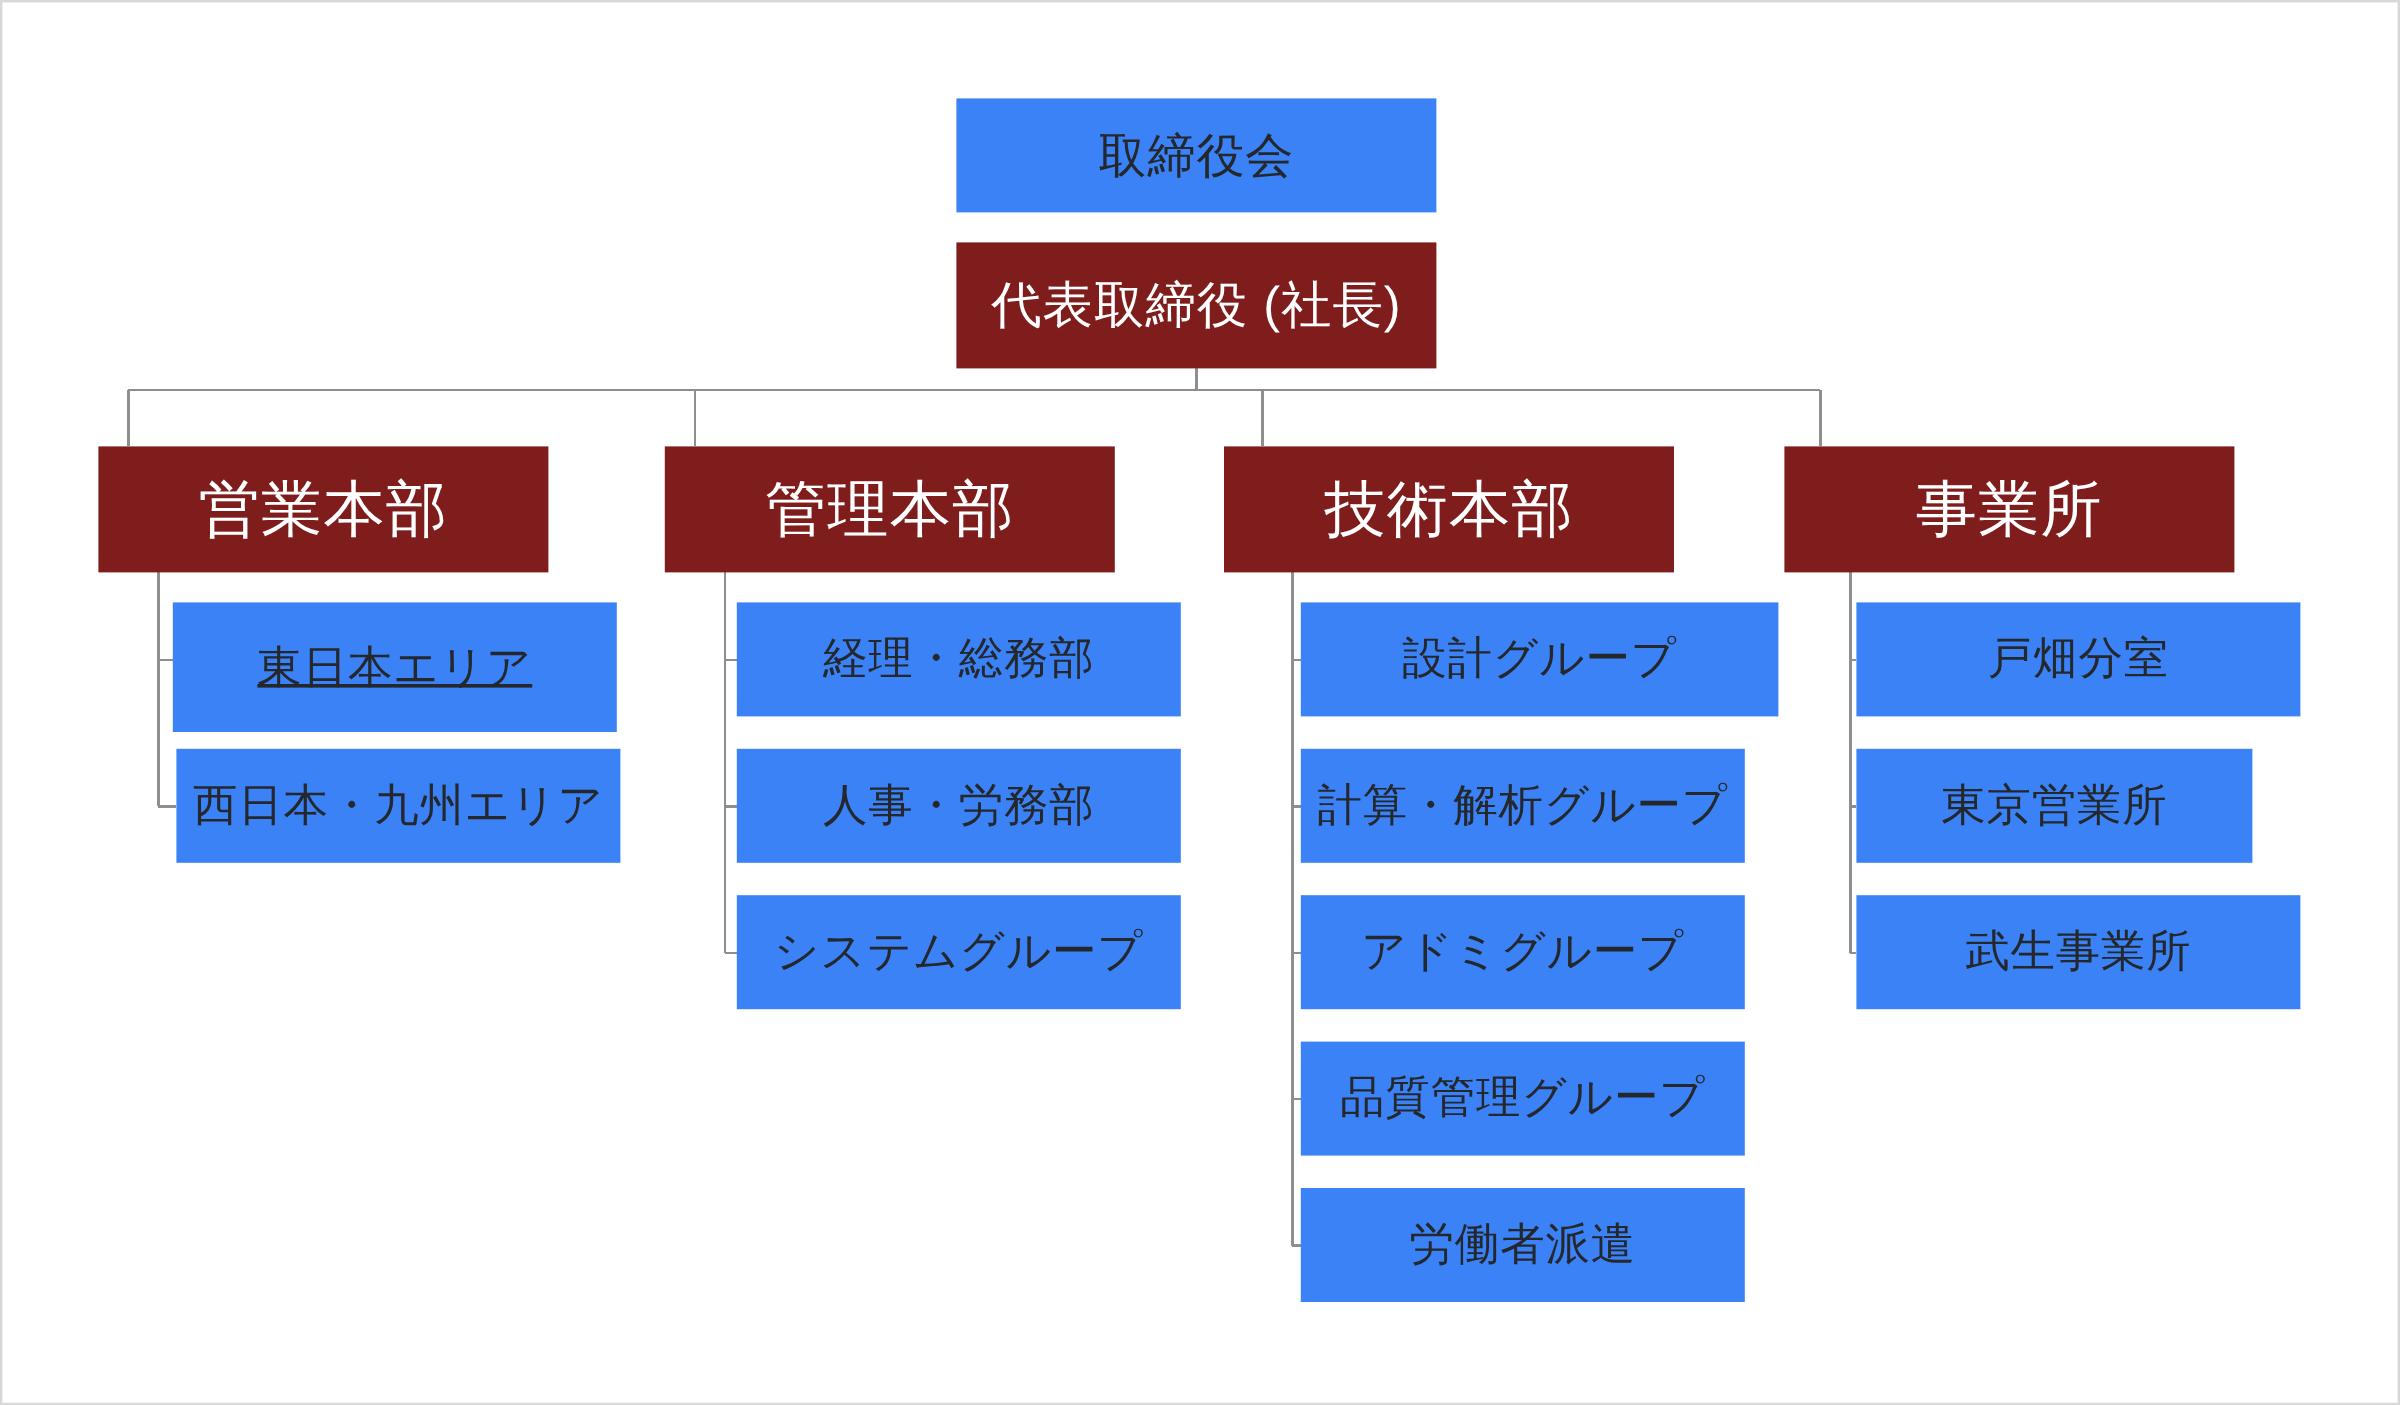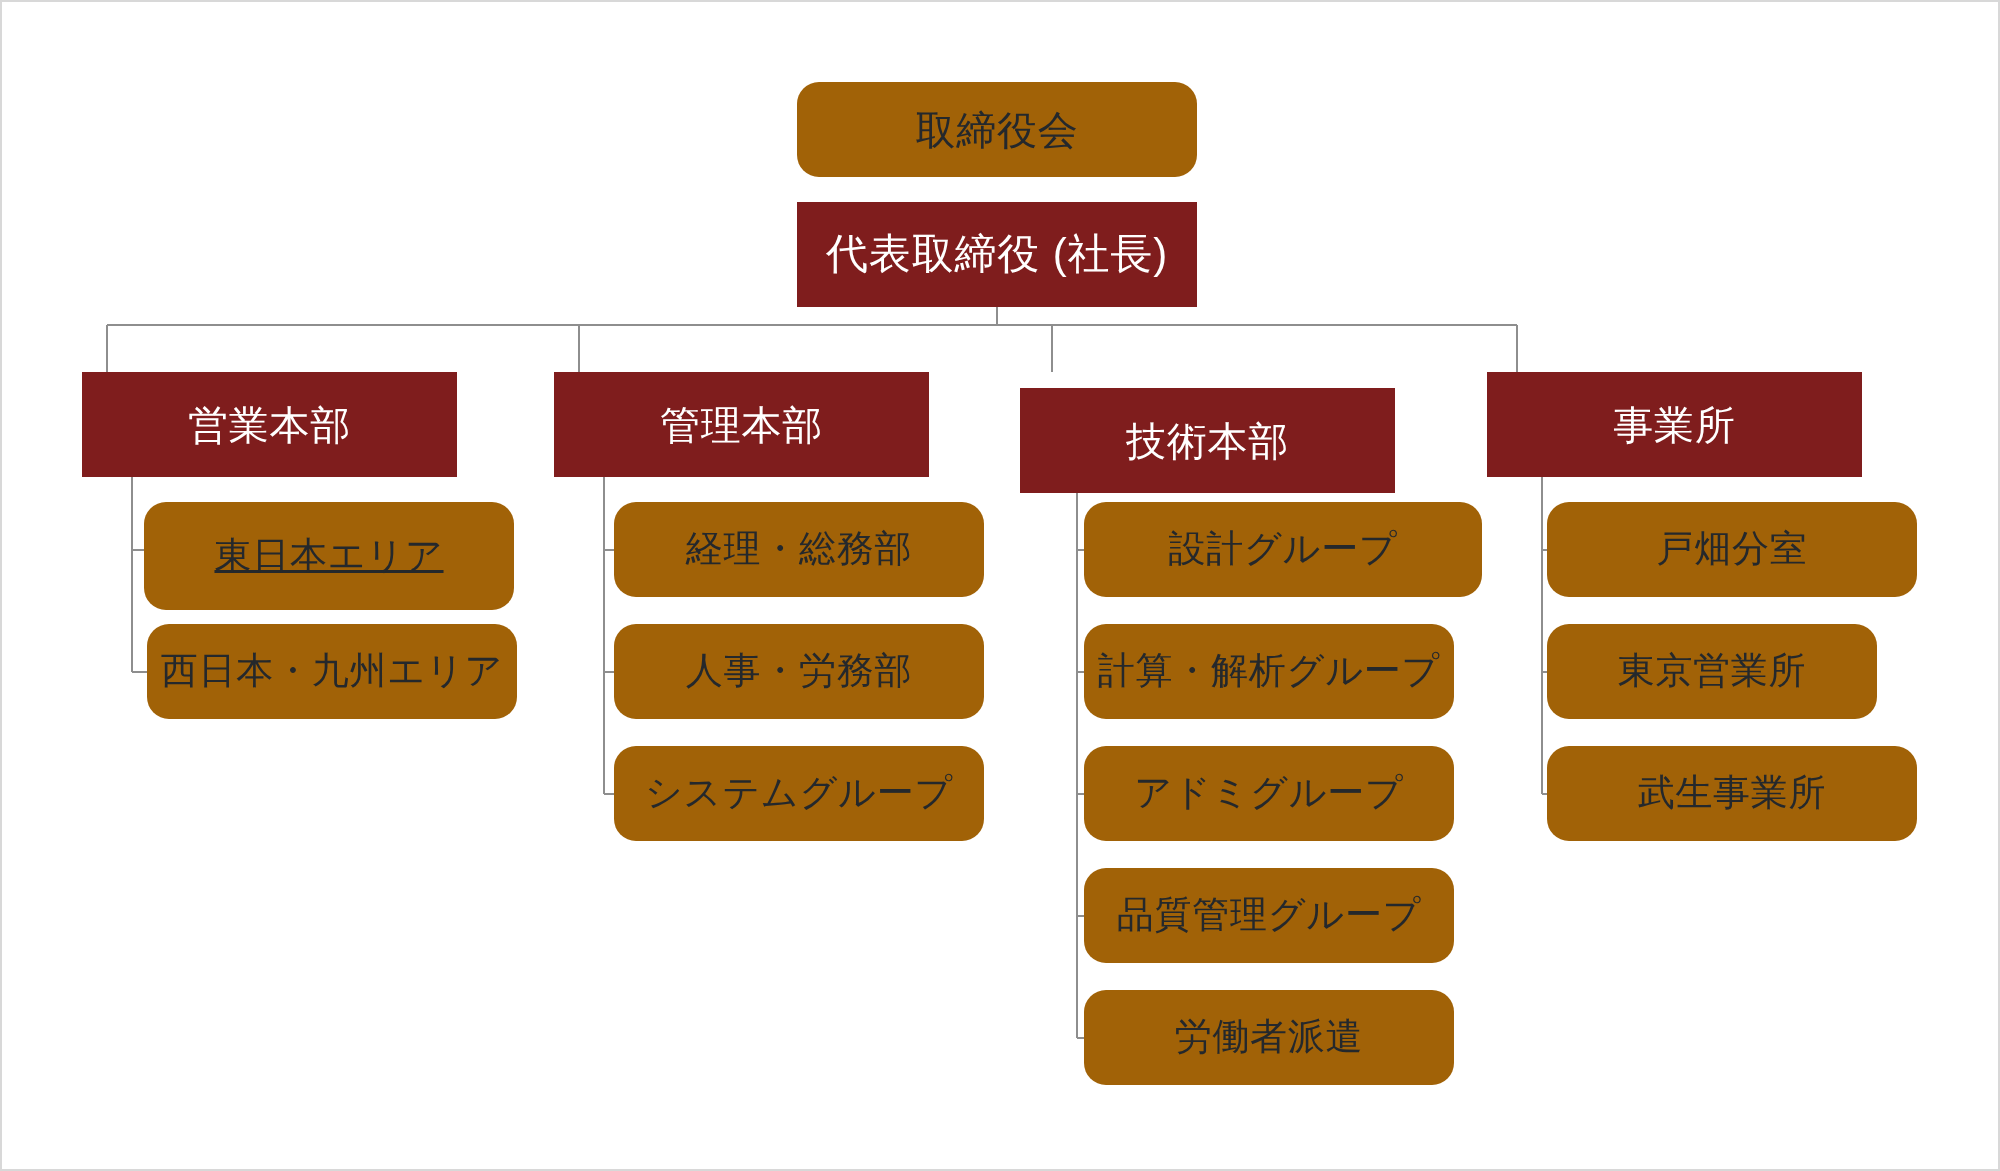--- a/index.html
+++ b/index.html
@@ -32,36 +32,35 @@
     display: flex;
     align-items: center;
     justify-content: center;
     box-sizing: border-box;
     text-align: center;
     letter-spacing: 0.02em;
     line-height: 1.2;
     white-space: nowrap;
   }
   .node-light {
-    background: #a16207;
+    background: #3b82f6;
     color: #24282c;
-    border-radius: 22px;
   }
   .node-dark {
     background: #7f1d1d;
     color: #ffffff;
   }
   .lvl-board {
     font-size: 40px;
   }
   .lvl-president {
     font-size: 42px;
   }
   .lvl-division {
-    font-size: 40px;
+    font-size: 51px;
   }
   .lvl-unit {
     font-size: 37px;
   }
 </style>
 </head>
 <body>
 
 <div id="page">
   <svg id="svg-connectors" viewBox="0 0 2000 1171" preserveAspectRatio="none">
@@ -92,21 +91,21 @@
   <div id="nodes-layer">
       <div class="node node-light lvl-board" style="left: 795px; top: 80px; width: 400px; height: 95px;">取締役会</div>
       <div class="node node-dark lvl-president" style="left: 795px; top: 200px; width: 400px; height: 105px;">代表取締役 (社長)</div>
       <div class="node node-dark lvl-division" style="left: 80px; top: 370px; width: 375px; height: 105px;">営業本部</div>
       <div class="node node-light lvl-unit" style="left: 142px; top: 500px; width: 370px; height: 108px; text-decoration: underline;">東日本エリア</div>
       <div class="node node-light lvl-unit" style="left: 145px; top: 622px; width: 370px; height: 95px;">西日本・九州エリア</div>
       <div class="node node-dark lvl-division" style="left: 552px; top: 370px; width: 375px; height: 105px;">管理本部</div>
       <div class="node node-light lvl-unit" style="left: 612px; top: 500px; width: 370px; height: 95px;">経理・総務部</div>
       <div class="node node-light lvl-unit" style="left: 612px; top: 622px; width: 370px; height: 95px;">人事・労務部</div>
       <div class="node node-light lvl-unit" style="left: 612px; top: 744px; width: 370px; height: 95px;">システムグループ</div>
-      <div class="node node-dark lvl-division" style="left: 1018px; top: 386px; width: 375px; height: 105px;">技術本部</div>
+      <div class="node node-dark lvl-division" style="left: 1018px; top: 370px; width: 375px; height: 105px;">技術本部</div>
       <div class="node node-light lvl-unit" style="left: 1082px; top: 500px; width: 398px; height: 95px;">設計グループ</div>
       <div class="node node-light lvl-unit" style="left: 1082px; top: 622px; width: 370px; height: 95px;">計算・解析グループ</div>
       <div class="node node-light lvl-unit" style="left: 1082px; top: 744px; width: 370px; height: 95px;">アドミグループ</div>
       <div class="node node-light lvl-unit" style="left: 1082px; top: 866px; width: 370px; height: 95px;">品質管理グループ</div>
       <div class="node node-light lvl-unit" style="left: 1082px; top: 988px; width: 370px; height: 95px;">労働者派遣</div>
       <div class="node node-dark lvl-division" style="left: 1485px; top: 370px; width: 375px; height: 105px;">事業所</div>
       <div class="node node-light lvl-unit" style="left: 1545px; top: 500px; width: 370px; height: 95px;">戸畑分室</div>
       <div class="node node-light lvl-unit" style="left: 1545px; top: 622px; width: 330px; height: 95px;">東京営業所</div>
       <div class="node node-light lvl-unit" style="left: 1545px; top: 744px; width: 370px; height: 95px;">武生事業所</div>
     </div>

